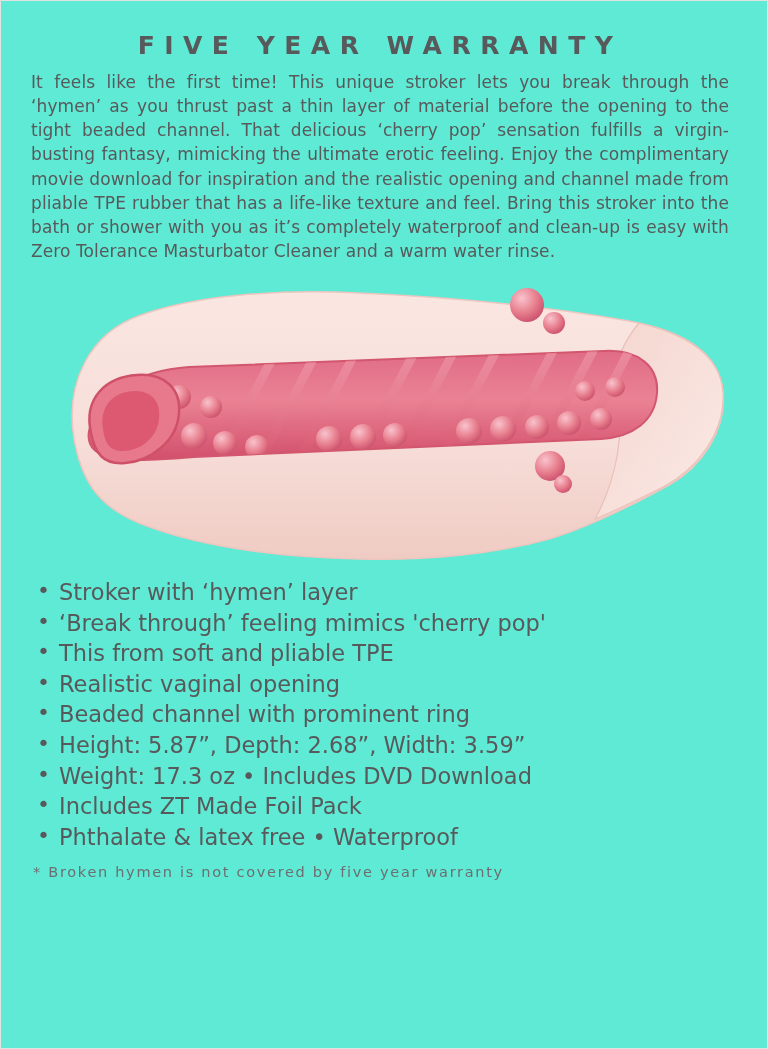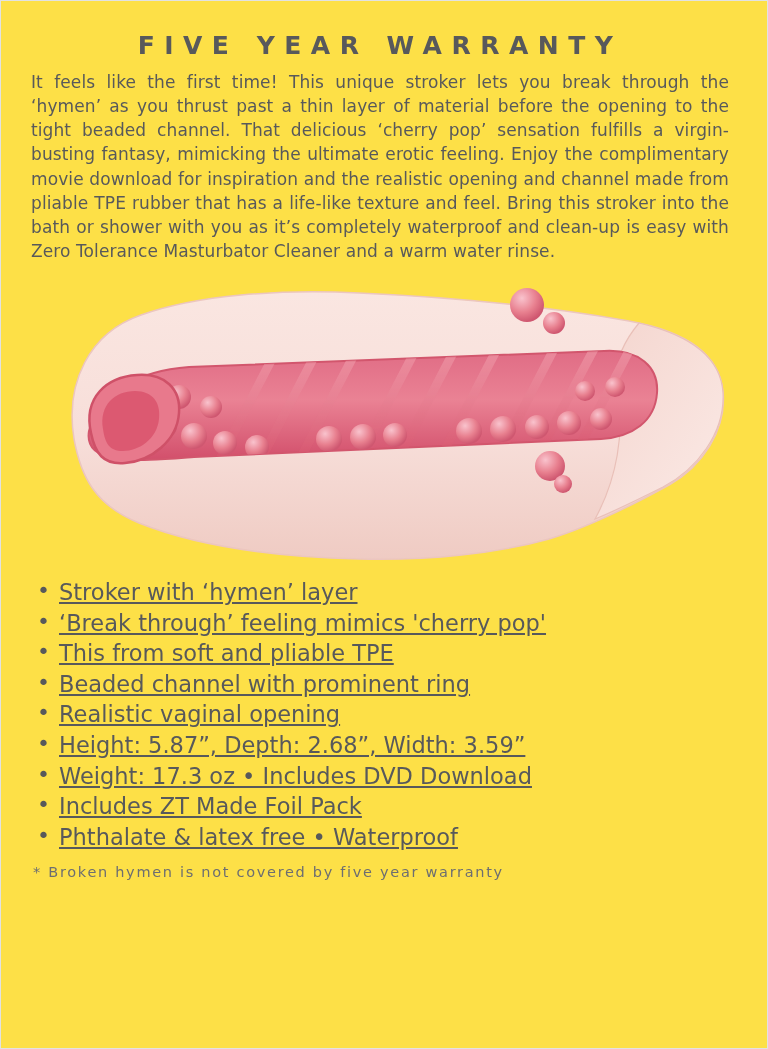--- a/index.html
+++ b/index.html
@@ -13,21 +13,21 @@
     font-family: "DejaVu Sans", sans-serif;
     color: #58595b;
     overflow: hidden;
   }
   .page {
     position: relative;
     width: 768px;
     height: 1049px;
     box-sizing: border-box;
     border: 1px solid #e2e2e2;
-    background: #fde047;
+    background: #5eead4;
     padding: 24px 36px 0 28px;
   }
   .warranty-title {
     font-size: 25px;
     font-weight: bold;
     letter-spacing: 9.5px;
     color: #58595b;
     text-align: center;
     margin: 6px 0 10px 0;
     white-space: nowrap;
@@ -44,21 +44,20 @@
   .product-figure {
     position: relative;
     width: 712px;
     height: 300px;
     margin: 8px auto 4px auto;
   }
   .bullets {
     margin: 6px 0 0 4px;
     padding: 0;
     list-style: none;
-    text-decoration: underline;
   }
   .bullets li {
     font-size: 22.5px;
     line-height: 1.36;
     color: #58595b;
     position: relative;
     padding-left: 26px;
     white-space: nowrap;
   }
   .bullets li::before {
@@ -169,22 +168,22 @@
         <circle cx="521" cy="195" r="15" fill="url(#beadGrad)"></circle>
         <circle cx="534" cy="213" r="9" fill="url(#beadGrad)"></circle>
       </g>
     </svg>
   </div>
 
   <ul class="bullets">
     <li>Stroker with ‘hymen’ layer</li>
     <li>‘Break through’ feeling mimics 'cherry pop'</li>
     <li>This from soft and pliable TPE</li>
+    <li>Realistic vaginal opening</li>
     <li>Beaded channel with prominent ring</li>
-    <li>Realistic vaginal opening</li>
     <li>Height: 5.87”, Depth: 2.68”, Width: 3.59”</li>
     <li>Weight: 17.3 oz  •  Includes DVD Download</li>
     <li>Includes ZT Made Foil Pack</li>
     <li>Phthalate &amp; latex free  •  Waterproof</li>
   </ul>
 
   <div class="footnote">*  Broken hymen is not covered by five year warranty</div>
 
 </div>
 

